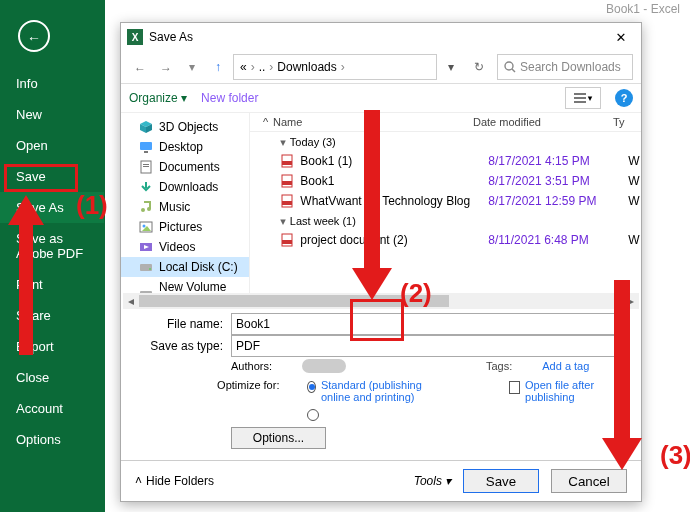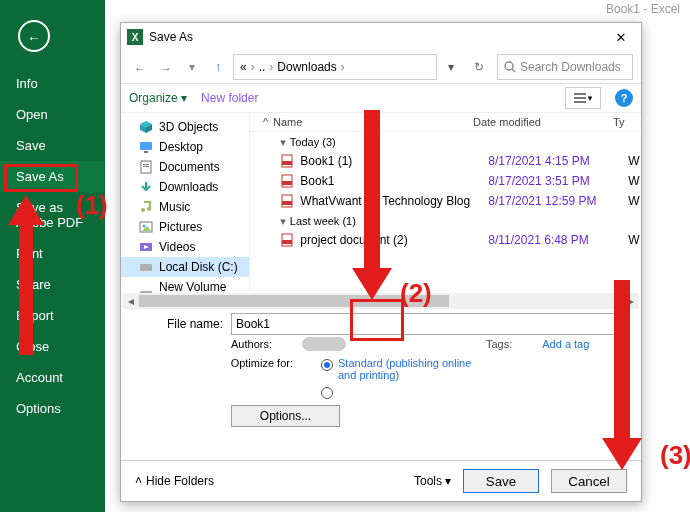--- a/index.html
+++ b/index.html
@@ -67,45 +67,46 @@
   .meta .tags-lbl{color:#444;} .meta .addtag{color:#1f6feb; cursor:pointer;}
   .optimize { display:flex; padding: 0 0 0 70px; gap:20px;}
   .opt-col { display:flex; flex-direction:column; gap:4px; font-size:11px;}
   .radio{display:flex; align-items:flex-start; gap:5px;}
   .radio .r{width:10px;height:10px;border:1px solid #555;border-radius:50%;margin-top:2px;background:#fff;display:inline-flex;align-items:center;justify-content:center;}
   .radio .r.sel::after{content:"";width:6px;height:6px;background:#1f6feb;border-radius:50%;}
   .radio .lbl{color:#1f6feb; max-width:150px;}
   .check{display:flex;align-items:flex-start;gap:5px;}
   .check .c{width:11px;height:11px;border:1px solid #555;margin-top:2px;}
   .check .lbl{color:#1f6feb; max-width:150px;}
-  .opts-btn{ margin: 6px 0 0 96px; width:109px; height:22px; border:1px solid #999; background:#efefef; cursor:pointer; font-size:12px;}
+  .opts-btn{ margin: 6px 0 0 96px; width:95px; height:22px; border:1px solid #999; background:#efefef; cursor:pointer; font-size:12px;}
   
   .footer{ position:absolute; left:0; right:0; bottom:0; height:40px; border-top:1px solid #ccc; display:flex; align-items:center; padding: 0 14px; gap:12px;}
   .hide-f{ display:flex; align-items:center; gap:4px; cursor:pointer;}
   .f-spacer{flex:1 1 auto;}
-  .tools-lbl{display:flex;align-items:center;gap:3px;cursor:pointer;}
+  .tools-lbl{display:flex;align-items:center;gap:3px;cursor:pointer;font-style:italic;}
   .btn{ min-width:76px; height:24px; border:1px solid #999; background:#efefef; cursor:pointer;}
   .btn.primary{ border:1px solid #1f6feb;} .f-blue{fill:#4aa3ff;} .f-gray{fill:#b0b0b0;} .f-cyan{fill:#35b8c8;} .f-purple{fill:#8c6ad9;}
   
   .anno{position:absolute; pointer-events:none;}
   .redbox{position:absolute; border:3px solid #e21b1b;}
   .redtext{position:absolute; color:#e21b1b; font-weight:bold; font-size:26px; font-family: Arial, sans-serif;}
 </style>
 </head>
 <body>
 <div class="stage">
 
 <div class="titlebar-text">Book1 - Excel</div>
 
 <div class="backstage">
   <div class="back-btn">
     <span>←</span>
   </div>
   <div class="bs-list" id="bs-list">
         <div class="bs-item">Info</div>
+        <div class="bs-item">New</div>
         <div class="bs-item">Open</div>
         <div class="bs-item">Save</div>
         <div class="bs-item active">Save As</div>
         <div class="bs-item">Save as Adobe PDF</div>
         <div class="bs-item">Print</div>
         <div class="bs-item">Share</div>
         <div class="bs-item">Export</div>
         <div class="bs-item">Close</div>
         <div class="bs-item">Account</div>
         <div class="bs-item">Options</div>
@@ -307,36 +308,49 @@
   </div>
 
   <div class="form">
     <div class="f-row">
       <span class="f-lbl">File name:</span>
       <div class="f-field">
         <span>Book1</span>
         <span class="dd">▾</span>
       </div>
     </div>
+    <div class="f-row">
+      <span class="f-lbl">Save as type:</span>
+      <div class="f-field">
+        <span>PDF</span>
+        <span class="dd">▾</span>
+      </div>
+    </div>
     <div class="meta">
       <span>Authors:</span>
       <span class="pill"></span>
       <span style="flex:0 0 80px"></span>
       <span class="tags-lbl">Tags:</span>
       <span class="addtag">Add a tag</span>
     </div>
     <div class="optimize">
       <span style="width:88px;text-align:right;padding-right:8px;font-size:11px">Optimize for:</span>
       <div class="opt-col">
         <label class="radio">
           <span class="r sel"></span>
           <span class="lbl">Standard (publishing online and printing)</span>
         </label>
         <label class="radio">
           <span class="r"></span>
+        </label>
+      </div>
+      <div class="opt-col" style="margin-left:40px">
+        <label class="check">
+          <span class="c"></span>
+          <span class="lbl">Open file after publishing</span>
         </label>
       </div>
     </div>
     <button class="opts-btn">Options...</button>
   </div>
 
   <div class="footer">
     <span class="hide-f">
       <span>˄</span>
       <span>Hide Folders</span>

